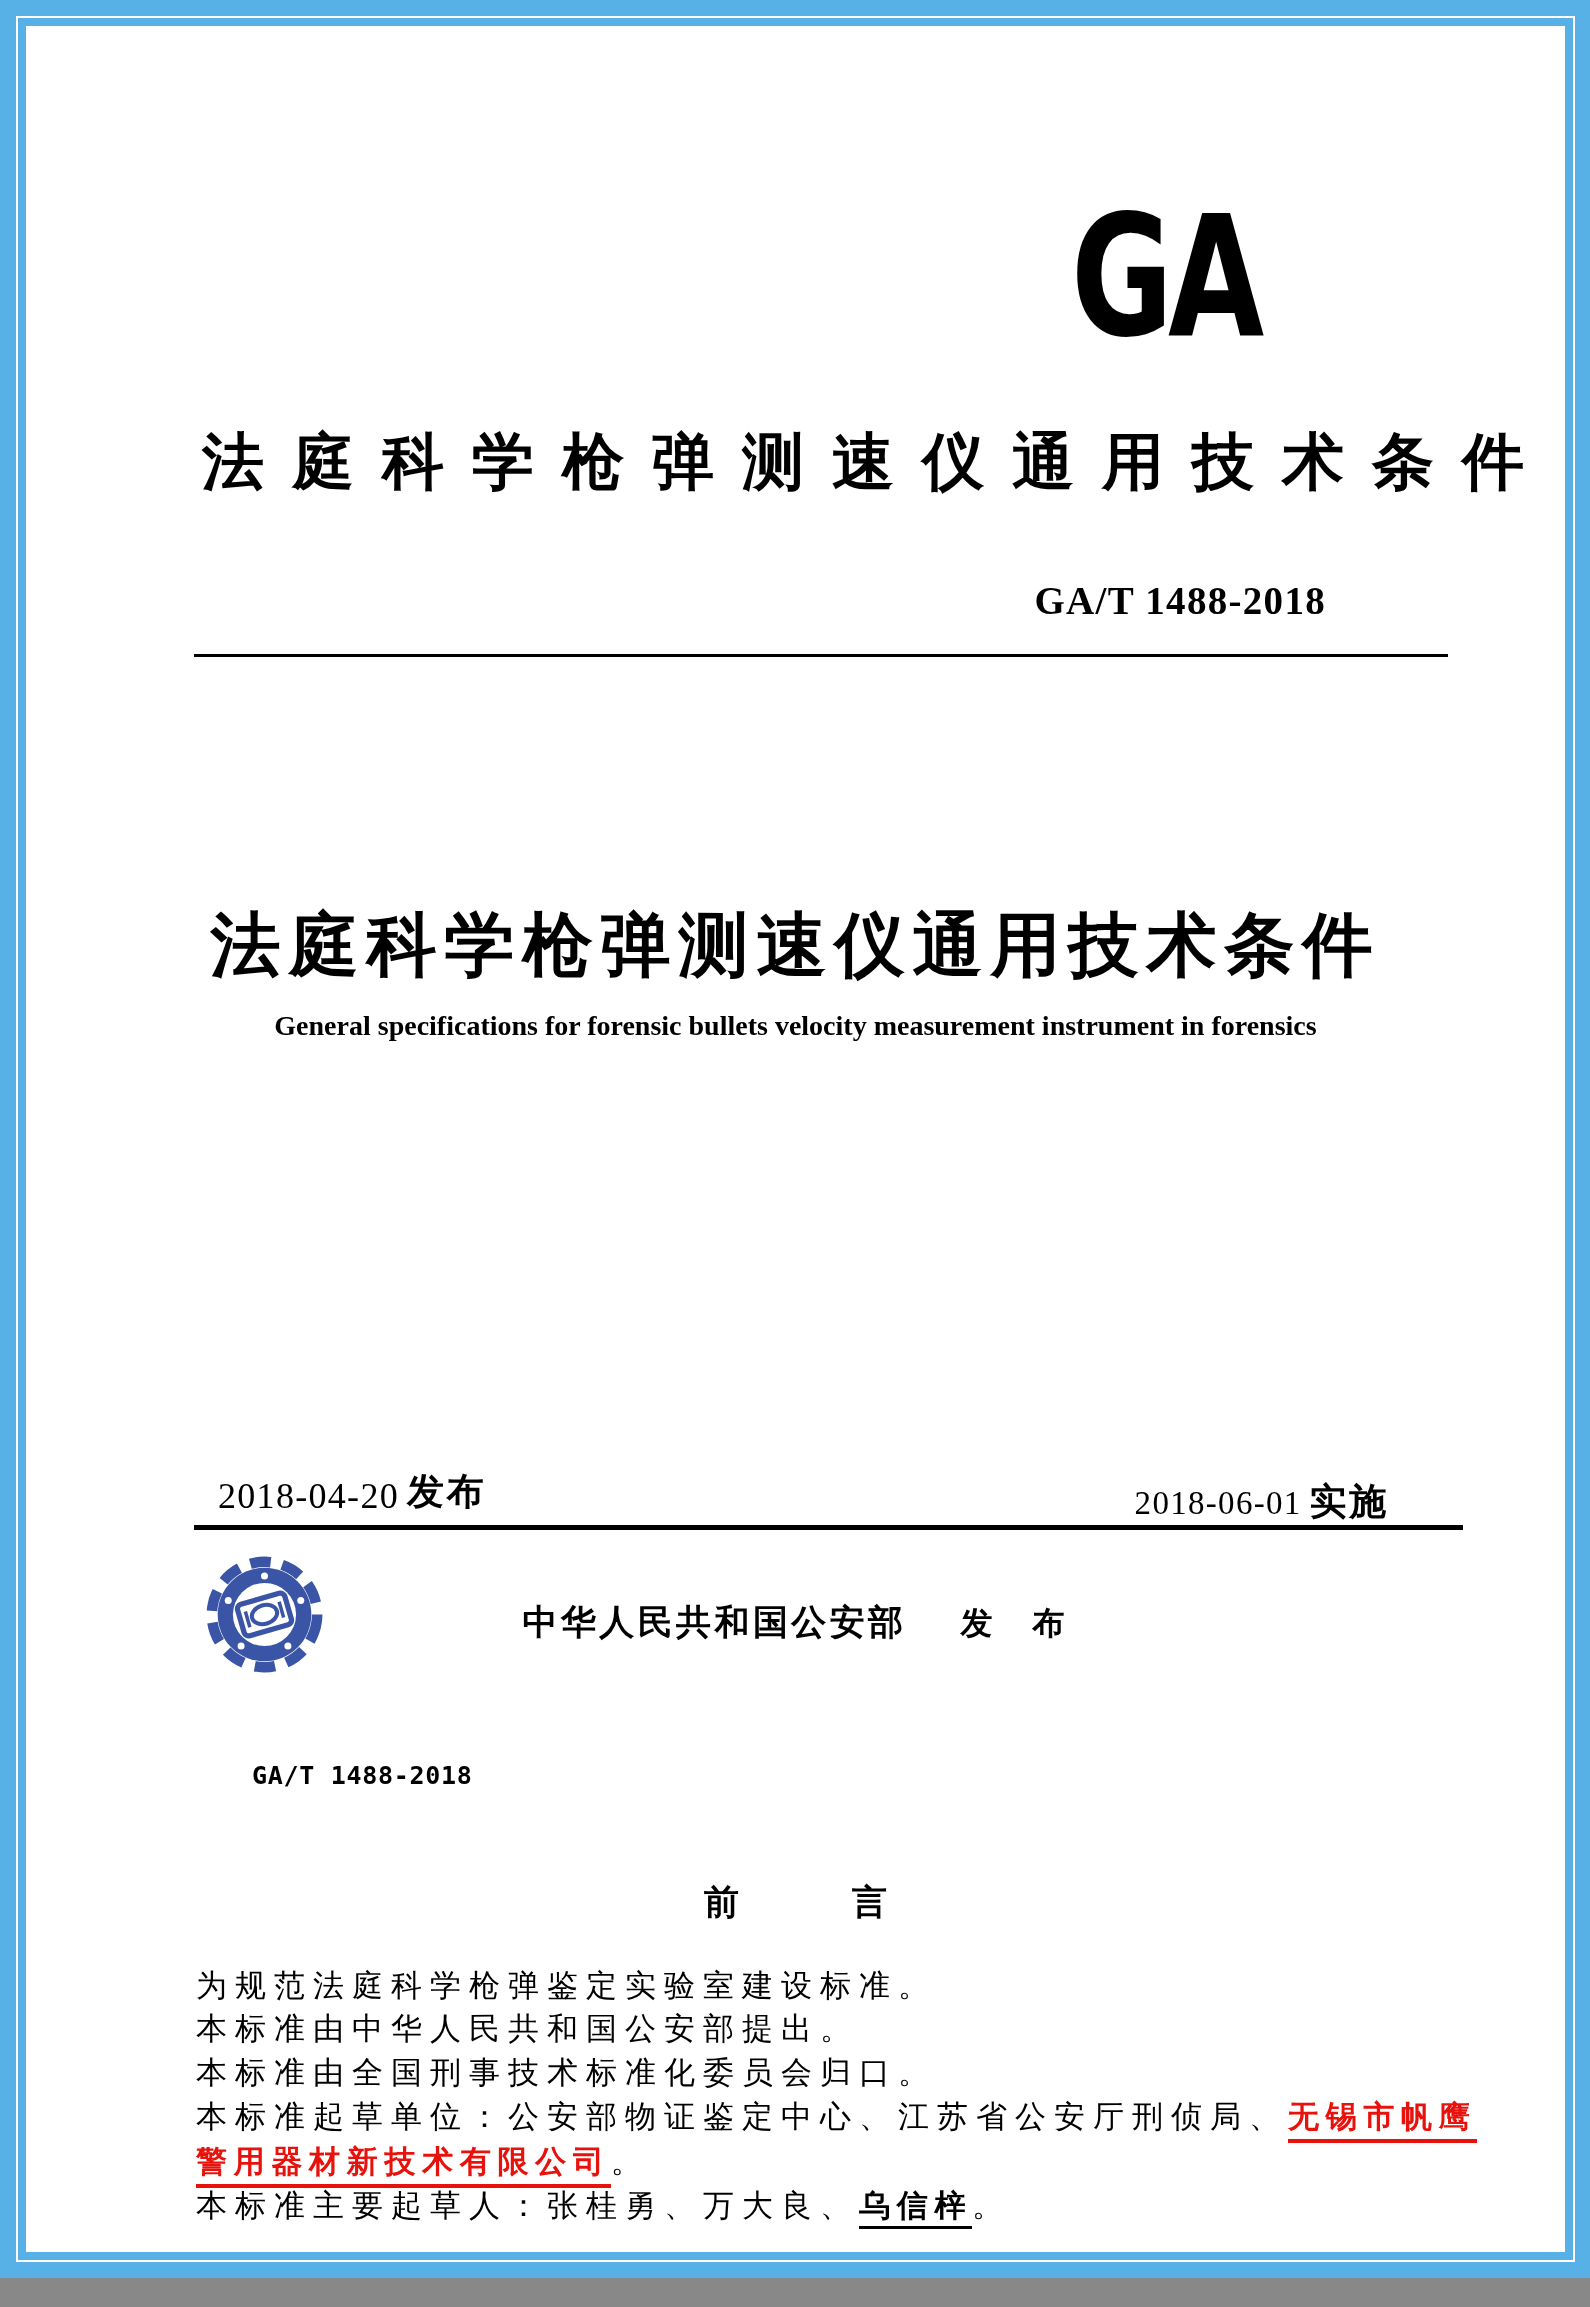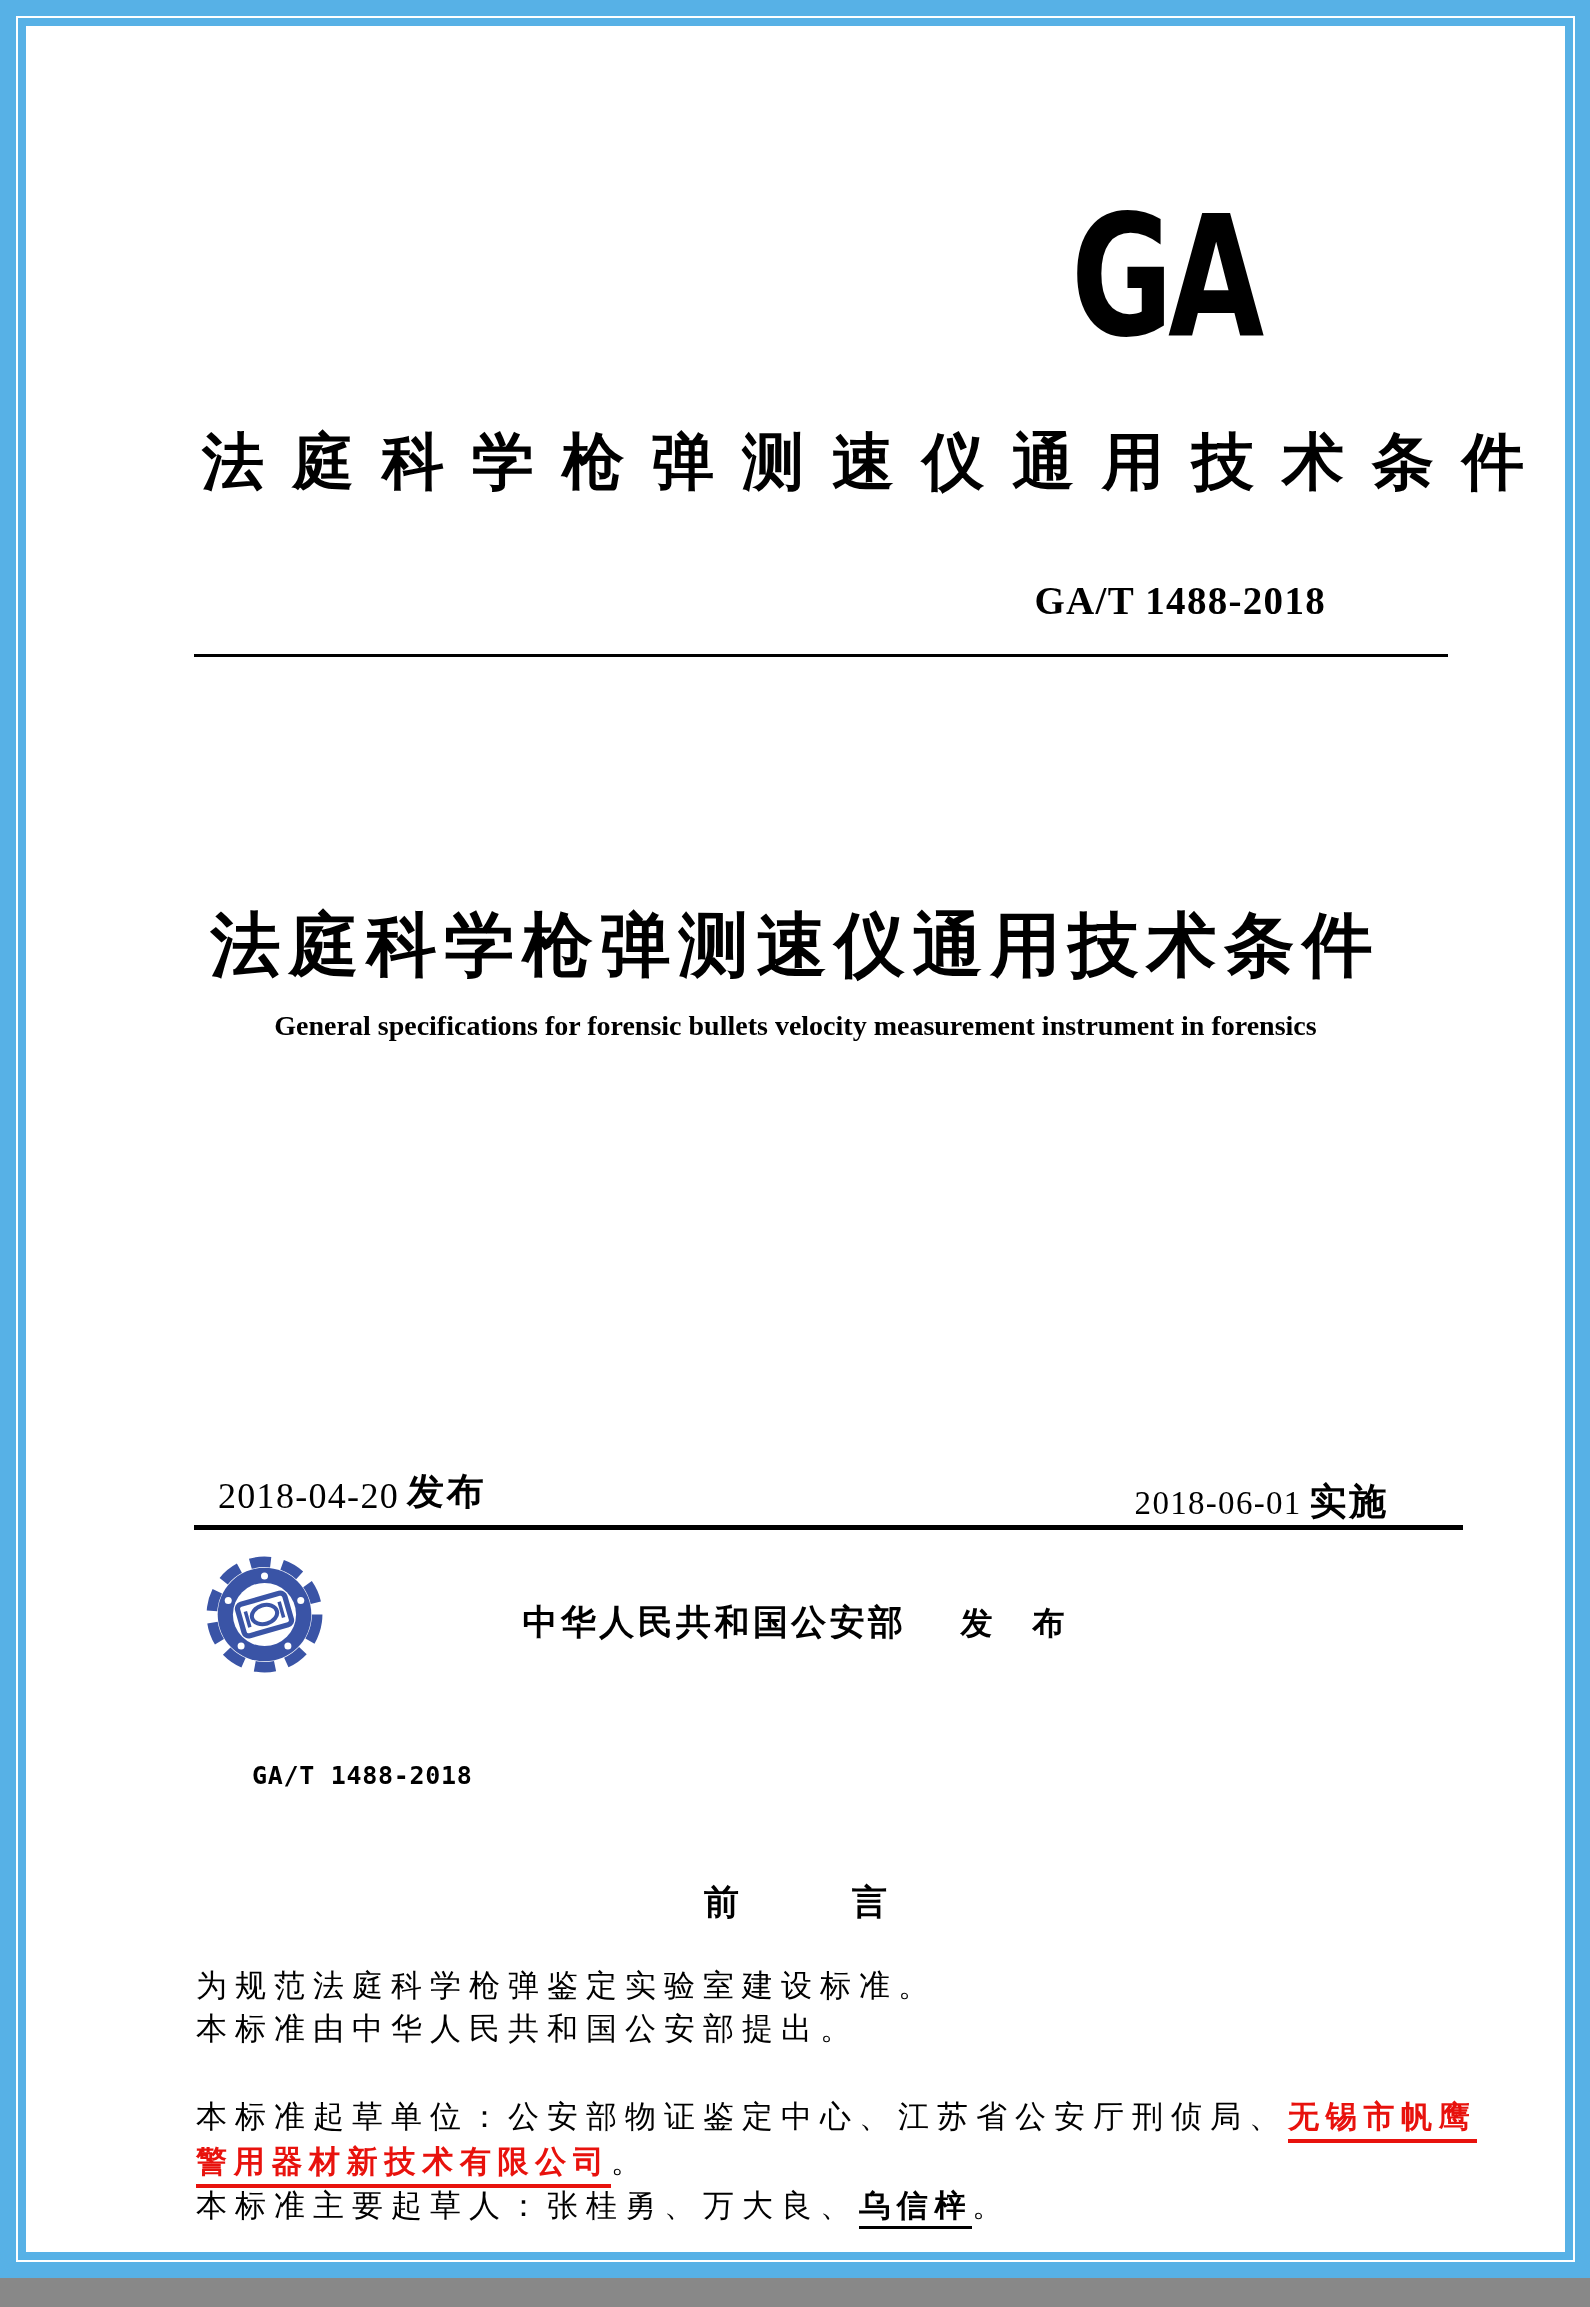--- a/index.html
+++ b/index.html
@@ -192,20 +192,21 @@
 
     <div class="std-code-2">GA/T 1488-2018</div>
 
     <div class="foreword-heading">
       <span>前</span>
       <span>言</span>
     </div>
 
     <div class="para p1">为规范法庭科学枪弹鉴定实验室建设标准。</div>
     <div class="para p2">本标准由中华人民共和国公安部提出。</div>
+    <div class="para p3">本标准由全国刑事技术标准化委员会归口。</div>
 
     <div class="para p4"><span>本标准起草单位：公安部物证鉴定中心、江苏省公安厅刑侦局、</span><span class="red-hl">无锡市帆鹰</span></div>
 
     <div class="para p5"><span class="red-hl">警用器材新技术有限公司</span><span>。</span></div>
 
     <div class="para p6"><span>本标准主要起草人：张桂勇、万大良、</span><span class="name-hl">乌信梓</span><span>。</span></div>
 
   </div>
 </div>
 

